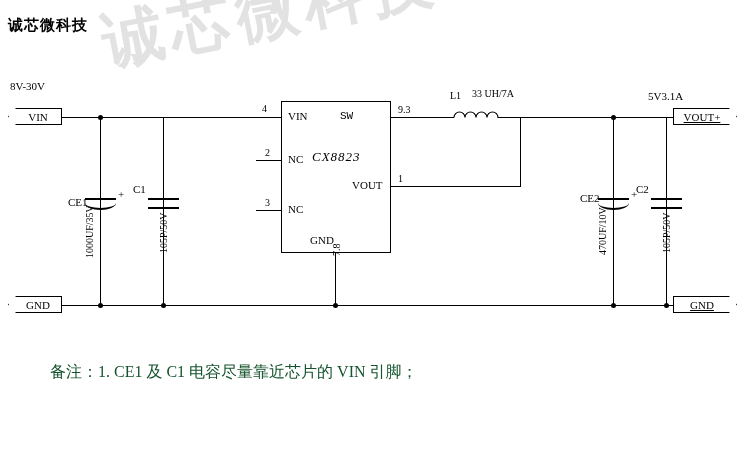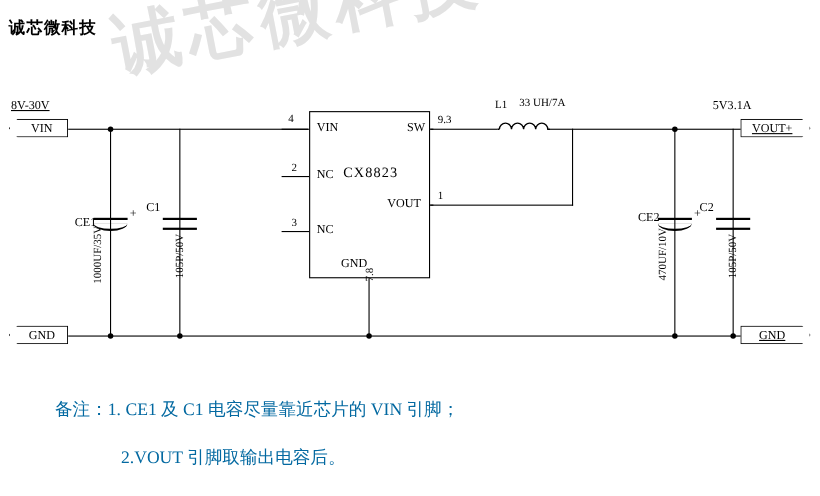--- a/index.html
+++ b/index.html
@@ -136,21 +136,21 @@
     font-family: "Liberation Serif", serif;
     font-size: 11px;
     color: #000;
     white-space: nowrap;
   }
 
   
   .note {
     font-family: "Liberation Serif", serif;
     font-size: 16px;
-    color: #0369a1;
+    color: #14532d;
     white-space: nowrap;
   }
 </style>
 </head>
 <body>
 
 <div id="root">
 
   <div id="watermark" class="abs">诚芯微科技</div>
 
@@ -183,42 +183,42 @@
   <div class="abs hline" style="left:256px; top:160px; width:26px;"></div>
   <div class="abs hline" style="left:256px; top:210px; width:26px;"></div>
 
   <div class="abs hline" style="left:388px; top:117px; width:6px;"></div>
   <div class="abs hline" style="left:388px; top:186px; width:6px;"></div>
 
   <div class="abs vline" style="left:335px; top:250px; height:55px;"></div>
   <div class="abs dot" style="left:333px; top:303px;"></div>
 
   <div id="ic-body" class="abs" style="left:281px; top:101px; width:108px; height:150px;"></div>
-  <div id="ic-label" class="abs" style="left:312px; top:149px;">CX8823</div>
+  <div id="ic-label" class="abs" style="left:312px; top:149px;font-style:italic;">CX8823</div>
 
   <div class="abs pin-label" style="left:288px; top:110px;">VIN</div>
   <div class="abs pin-label" style="left:288px; top:153px;">NC</div>
   <div class="abs pin-label" style="left:288px; top:203px;">NC</div>
-  <div class="abs pin-label" style="left:370px; top:110px;">SW</div>
+  <div class="abs pin-label" style="left:340px; top:110px;font-family:Liberation Mono, monospace;">SW</div>
   <div class="abs pin-label" style="left:352px; top:179px;">VOUT</div>
   <div class="abs pin-label" style="left:310px; top:234px;">GND</div>
 
   <div class="abs pin-num" style="left:262px; top:103px;">4</div>
   <div class="abs pin-num" style="left:265px; top:147px;">2</div>
   <div class="abs pin-num" style="left:265px; top:197px;">3</div>
   <div class="abs pin-num" style="left:398px; top:104px;">9.3</div>
   <div class="abs pin-num" style="left:398px; top:173px;">1</div>
   <div class="abs pin-num vert" style="left:331px; top:256px;">7.8</div>
 
   <div class="abs port left-arrow" style="left:8px; top:108px; width:54px;">VIN</div>
   <div class="abs port left-arrow" style="left:8px; top:296px; width:54px;">GND</div>
   <div class="abs port right-arrow" style="left:673px; top:108px; width:64px;">VOUT+</div>
   <div class="abs port right-arrow" style="left:673px; top:296px; width:64px;">GND</div>
 
-  <div class="abs rail-label" style="left:10px; top:90px;text-decoration:underline;">8V-30V</div>
+  <div class="abs rail-label" style="left:10px; top:80px;">8V-30V</div>
   <div class="abs rail-label" style="left:648px; top:90px;">5V3.1A</div>
 
   <div>
     <div class="abs cap-plate" style="left:85px; top:198px; width:31px;"></div>
     <div class="abs cap-plate-curve" style="left:85px; top:203px; width:31px;"></div>
     <div class="abs cap-plus" style="left:118px; top:188px;">+</div>
     <div class="abs cap-name" style="left:68px; top:196px;">CE1</div>
     <div class="abs cap-value" style="left:84px; top:258px;">1000UF/35V</div>
   </div>
 
@@ -246,15 +246,14 @@
 
   <div>
     <svg id="ind-svg" class="abs" style="left:452px; top:105px;" width="48" height="16" viewBox="0 0 48 16">
       <path d="M0 12.5 L2 12.5 M2 12.5 A5.5 5.5 0 0 1 13 12.5 A5.5 5.5 0 0 1 24 12.5 A5.5 5.5 0 0 1 35 12.5 A5.5 5.5 0 0 1 46 12.5 L48 12.5" fill="none" stroke="#000" stroke-width="1.2"></path>
     </svg>
     <div class="abs ind-label" style="left:450px; top:90px;">L1</div>
     <div class="abs ind-label" style="left:472px; top:88px;">33 UH/7A</div>
   </div>
 
   <div class="abs note" style="left:50px; top:362px;">备注：1.  CE1 及 C1 电容尽量靠近芯片的 VIN 引脚；</div>
-  <div class="abs note" style="left:110px; top:406px;">2.VOUT 引脚取输出电容后。</div>
 
 </div>
 
 </body></html>

